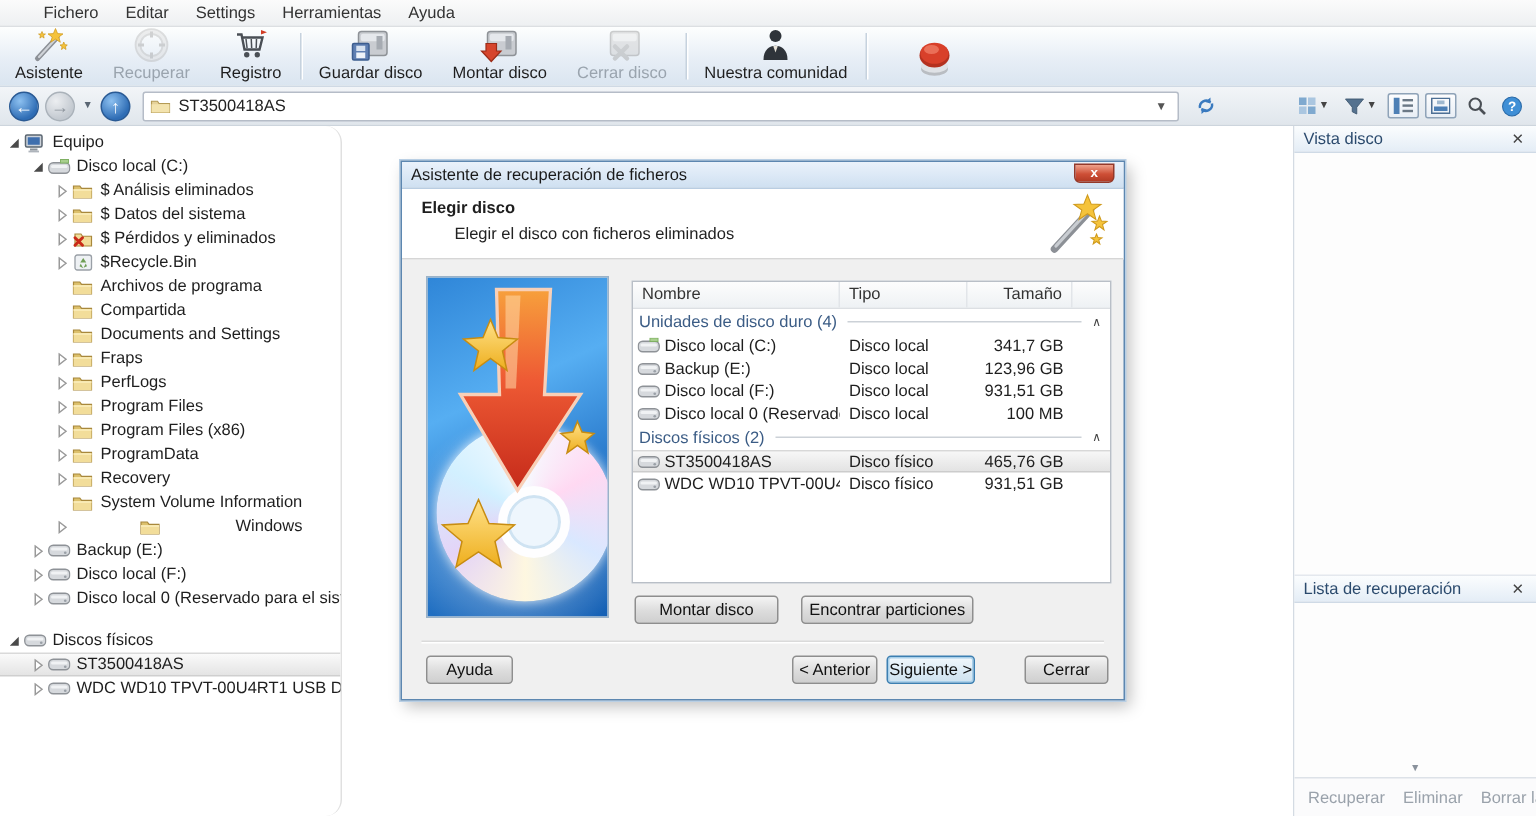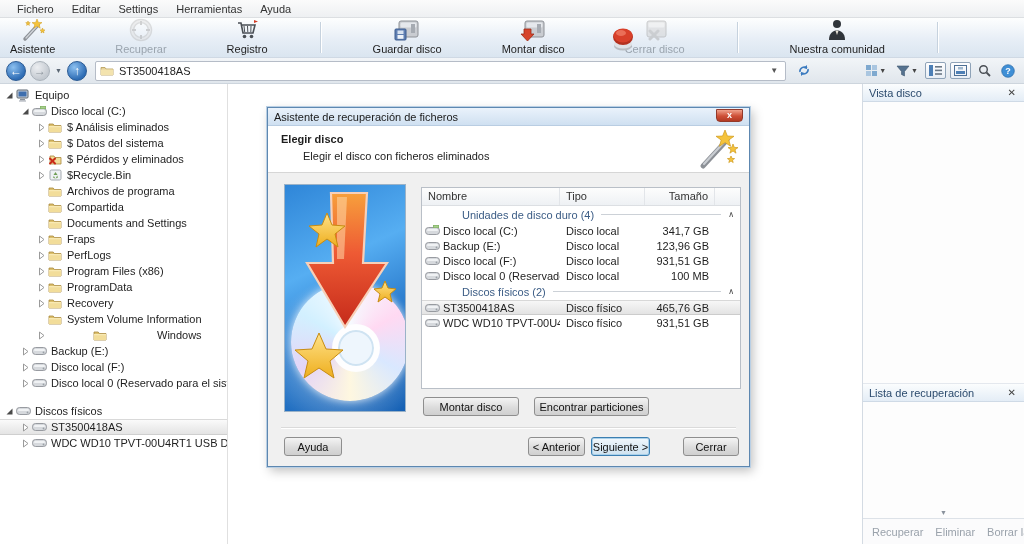--- a/index.html
+++ b/index.html
@@ -1,25 +1,25 @@
 <!DOCTYPE html>
 <html><head>
 <meta charset="utf-8">
 <style>
   * { margin:0; padding:0; box-sizing:border-box; }
   html,body { width:1024px; height:544px; overflow:hidden; }
   body { font-family:"Liberation Sans", sans-serif; font-size:11px; color:#1e1e1e; background:#fff; position:relative; }
 
   
-  #menubar { height:18px; background:linear-gradient(#fbfbfb,#eef0f2); border-bottom:1px solid #dcdfe2; display:flex; align-items:center; padding-left:8px; }
+  #menubar { height:18px; background:linear-gradient(#fbfbfb,#eef0f2); border-bottom:1px solid #dcdfe2; display:flex; align-items:center; padding-left:20px; }
   .menu-item { padding:2px 9px; color:#333; cursor:default; }
 
   
   #toolbar { height:40px; background:linear-gradient(#fdfefe,#e7eef6 55%,#dae5f0); border-bottom:1px solid #cfd9e4; display:flex; align-items:stretch; position:relative; }
-  #toolbar-main { display:flex; align-items:stretch;gap:40px; }
+  #toolbar-main { display:flex; align-items:stretch; }
   .tb-btn { display:flex; flex-direction:column; align-items:center; justify-content:flex-end; padding:2px 10px 2px; min-width:58px; cursor:default; }
   .tb-btn .tb-icon { height:24px; display:flex; align-items:center; justify-content:center; }
   .tb-btn .tb-label { margin-top:1px; white-space:nowrap; }
   .tb-btn.disabled .tb-label { color:#9aa4ae; }
   .tb-btn.disabled .tb-icon { opacity:.45; filter:grayscale(1); }
   .tb-sep { width:1px; background:#c6d2de; margin:4px 2px; box-shadow:1px 0 0 #ffffff; }
   #help-button { position:absolute; left:608px; top:5px; width:30px; height:30px; cursor:pointer; }
 
   
   #addressbar { height:26px; background:linear-gradient(#f2f5f8,#e0e6ec); border-bottom:1px solid #cdd5dd; display:flex; align-items:center; padding:0 6px; gap:4px; }
@@ -28,21 +28,21 @@
   .nav-drop { font-size:7px; color:#5a6673; margin:0 1px; }
   #address-input-wrap { flex:1; height:20px; background:#fff; border:1px solid #b5bcc7; border-radius:2px; display:flex; align-items:center; padding:0 4px; gap:5px; margin:0 4px; }
   #address-input-wrap input { border:none; outline:none; flex:1; font:inherit; color:#222; background:transparent; }
   .addr-caret { font-size:8px; color:#555; padding:0 3px; cursor:pointer; }
   .ab-icon { display:flex; align-items:center; justify-content:center; padding:1px 3px; cursor:pointer; }
   .ab-mini-caret { font-size:7px; color:#444; margin-left:1px; }
   .ab-boxed { border:1px solid #8fa3b8; border-radius:2px; background:linear-gradient(#fdfdfe,#e8eef5); padding:2px 3px; }
 
   
   #content { position:absolute; top:84px; left:0; right:0; bottom:0; background:#fff; }
-  #tree-panel { position:absolute; left:0; top:0; bottom:0; width:228px; background:#fff; border-right:1px solid #e0e0e0; overflow:hidden; padding-top:3px; }
+  #tree-panel { position:absolute; left:0; top:0; bottom:0; width:228px; background:#fff; border-right:1px solid #e0e0e0; overflow:hidden; padding-top:3px;border-radius:11px; }
   .tree-row { display:flex; align-items:center; height:16px; white-space:nowrap; cursor:default; }
   .tree-row .expander { width:11px; display:flex; justify-content:center; flex:none; }
   .tree-row .t-icon { width:16px; display:flex; justify-content:center; margin-right:4px; flex:none; }
   .tree-row.selected { background:linear-gradient(#fafafa,#e4e4e4); border-top:1px solid #d9d9d9; border-bottom:1px solid #cfcfcf; }
   .tree-gap { height:12px; }
 
   
   #right-panel { position:absolute; right:0; top:0; bottom:0; width:162px; border-left:1px solid #d4dbe3; display:flex; flex-direction:column; background:#fdfdfd; }
   .panel-header { height:18px; background:linear-gradient(#fbfdfe,#e4edf6); border-bottom:1px solid #cfdae6; display:flex; align-items:center; padding:0 6px; color:#2b4a6d; }
   .panel-header .ph-title { flex:1; }
@@ -67,21 +67,21 @@
 
   .wizard-image { position:absolute; left:16px; top:11px; width:122px; height:228px; border:1px solid #9ab2c8; background:linear-gradient(155deg,#2f86d8 0%,#56aef2 35%,#2d7ecf 60%,#1560b4 100%); overflow:hidden; }
   .wizard-image .glow { position:absolute; left:-30px; top:90px; width:180px; height:160px; background:radial-gradient(circle,rgba(255,255,255,.55),rgba(255,255,255,0) 65%); }
   .cd { position:absolute; left:6px; top:98px; width:118px; height:118px; border-radius:50%; background:conic-gradient(#f6fbff,#ffd9f2,#d9e8ff,#fef7e0,#e4d4f7,#d2f0ff,#f6fbff); box-shadow:0 0 8px rgba(255,255,255,.8); }
   .cd::after { content:""; position:absolute; left:41px; top:41px; width:36px; height:36px; border-radius:50%; background:#eef6fd; border:6px solid rgba(255,255,255,.9); box-shadow:inset 0 0 0 2px #cfe3f2; }
 
   .disk-table { position:absolute; left:153px; top:14px; width:320px; height:202px; background:#fff; border:1px solid #b9bfc7; }
   .dt-head { display:flex; height:18px; background:linear-gradient(#fdfdfd,#eef1f4); border-bottom:1px solid #dcdfe3; color:#333; }
   .dt-head .dt-c { padding:2px 6px; border-right:1px solid #e2e5e9; }
   .dt-c-name { width:138px; } .dt-c-type { width:85px; } .dt-c-size { width:70px; text-align:right; } .dt-c-arr { flex:1; border-right:none !important; }
-  .dt-group { display:flex; align-items:center; height:17px; padding:0 6px 0 20px; color:#3b5c85;margin-left:20px; }
+  .dt-group { display:flex; align-items:center; height:17px; padding:0 6px 0 4px; color:#3b5c85; }
   .dt-group .dt-line { flex:1; border-top:1px solid #ccd1d7; margin:0 7px; }
   .dt-group .dt-chevron { font-size:8px; color:#444; }
   .dt-row { display:flex; align-items:center; height:15px; }
   .dt-row .dt-c { padding:0 6px; overflow:hidden; white-space:nowrap; }
   .dt-row .dt-c-name { display:flex; align-items:center; gap:3px; padding-left:3px; }
   .dt-row.selected { background:linear-gradient(#f7f7f7,#e3e3e3); border-top:1px solid #d8d8d8; border-bottom:1px solid #cccccc; }
 
   .btn { font:inherit; background:linear-gradient(#f4f4f4,#dcdcdc 55%,#cfcfcf); border:1px solid #8e8e8e; border-radius:3px; color:#111; cursor:pointer; }
   #btn-mount { position:absolute; left:155px; top:224px; width:96px; height:19px; }
   #btn-find  { position:absolute; left:266px; top:224px; width:115px; height:19px; }
@@ -437,20 +437,35 @@
               </svg>
             </span>
             <span class="t-icon">
               <svg width="14" height="11" viewBox="0 0 14 11">
                 <path d="M1 2 L5.2 2 L6.4 3.6 L13 3.6 L13 10 L1 10 Z" fill="#dcc06c" stroke="#a8883c" stroke-width=".8"></path>
                 <path d="M1 4.2 L13 4.2 L13 10 L1 10 Z" fill="#f2dd9a"></path>
                 <path d="M1 4.2 L13 4.2 L13 5.2 L1 5.2 Z" fill="#fbeebd"></path>
               </svg>
             </span>
             <span>PerfLogs</span>
+          </div>
+          <div class="tree-row" style="padding-left: 36px;">
+            <span class="expander">
+              <svg width="9" height="9" viewBox="0 0 9 9">
+                <path d="M2.5 1 L7 4.5 L2.5 8 Z" fill="#fff" stroke="#9a9a9a" stroke-width="1"></path>
+              </svg>
+            </span>
+            <span class="t-icon">
+              <svg width="14" height="11" viewBox="0 0 14 11">
+                <path d="M1 2 L5.2 2 L6.4 3.6 L13 3.6 L13 10 L1 10 Z" fill="#dcc06c" stroke="#a8883c" stroke-width=".8"></path>
+                <path d="M1 4.2 L13 4.2 L13 10 L1 10 Z" fill="#f2dd9a"></path>
+                <path d="M1 4.2 L13 4.2 L13 5.2 L1 5.2 Z" fill="#fbeebd"></path>
+              </svg>
+            </span>
+            <span>Program Files</span>
           </div>
           <div class="tree-row" style="padding-left: 36px;">
             <span class="expander">
               <svg width="9" height="9" viewBox="0 0 9 9">
                 <path d="M2.5 1 L7 4.5 L2.5 8 Z" fill="#fff" stroke="#9a9a9a" stroke-width="1"></path>
               </svg>
             </span>
             <span class="t-icon">
               <svg width="14" height="11" viewBox="0 0 14 11">
                 <path d="M1 2 L5.2 2 L6.4 3.6 L13 3.6 L13 10 L1 10 Z" fill="#dcc06c" stroke="#a8883c" stroke-width=".8"></path>

